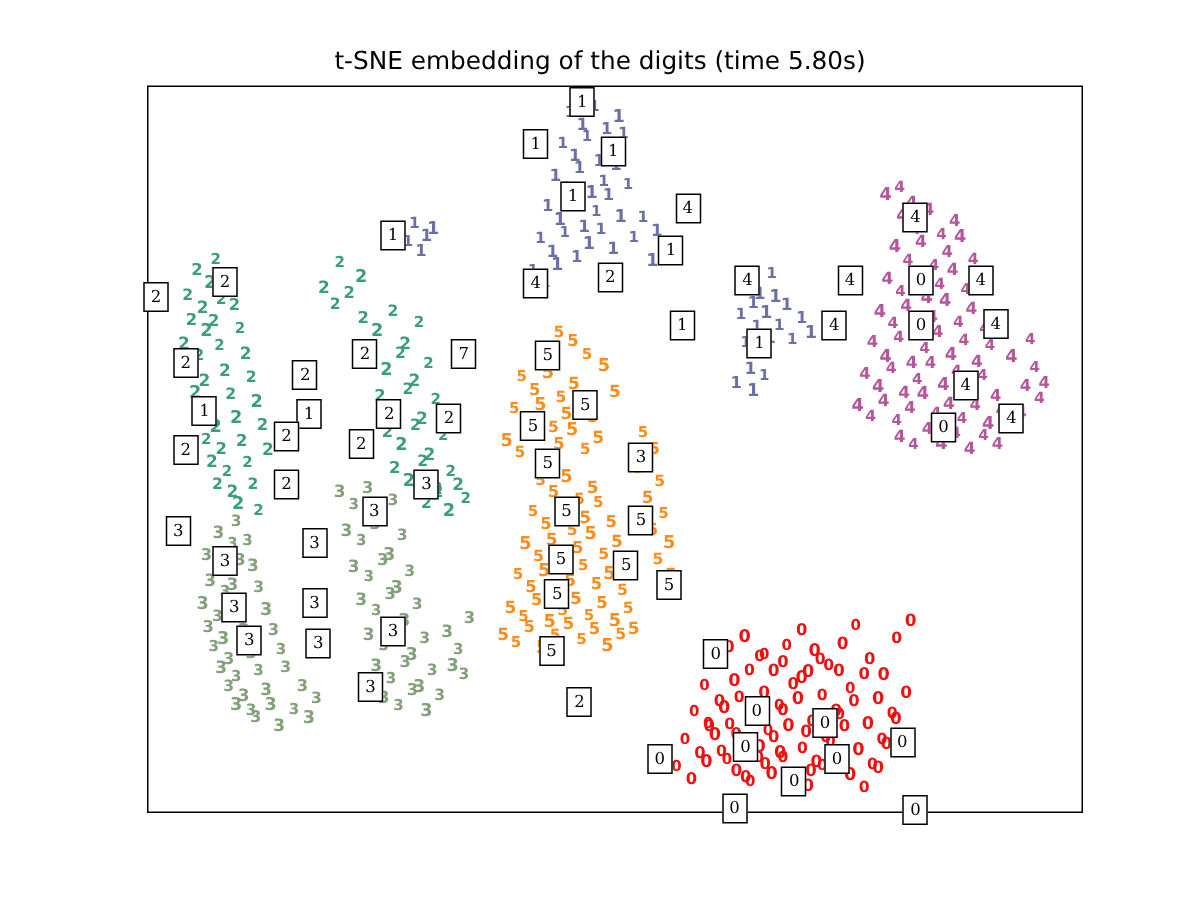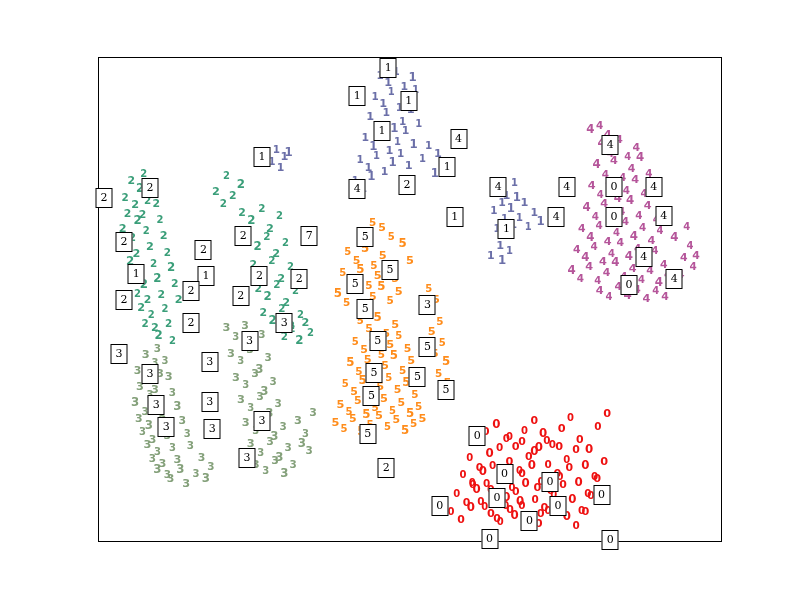--- a/index.html
+++ b/index.html
@@ -43,20 +43,21 @@
     line-height:1;
     padding:3px 4px 4px 4px;
     white-space:nowrap;
   }
 </style>
 </head>
 <body>
 
 <div id="figure">
 
+  <div id="plot-title">t-SNE embedding of the digits (time 5.80s)</div>
 
   <div id="axes">
     <div id="points-layer">
         <span class="pt" style="left: 60.6%; top: 79.7%; color: rgb(238, 17, 17); font-size: 10px;">0</span>
         <span class="pt" style="left: 62.2%; top: 77.5%; color: rgb(238, 17, 17); font-size: 10.9px;">0</span>
         <span class="pt" style="left: 63.9%; top: 76%; color: rgb(238, 17, 17); font-size: 11.8px;">0</span>
         <span class="pt" style="left: 65.5%; top: 78.6%; color: rgb(238, 17, 17); font-size: 10.4px;">0</span>
         <span class="pt" style="left: 67%; top: 80.5%; color: rgb(238, 17, 17); font-size: 11.3px;">0</span>
         <span class="pt" style="left: 68.4%; top: 77.2%; color: rgb(238, 17, 17); font-size: 10px;">0</span>
         <span class="pt" style="left: 70%; top: 75.2%; color: rgb(238, 17, 17); font-size: 10.9px;">0</span>

